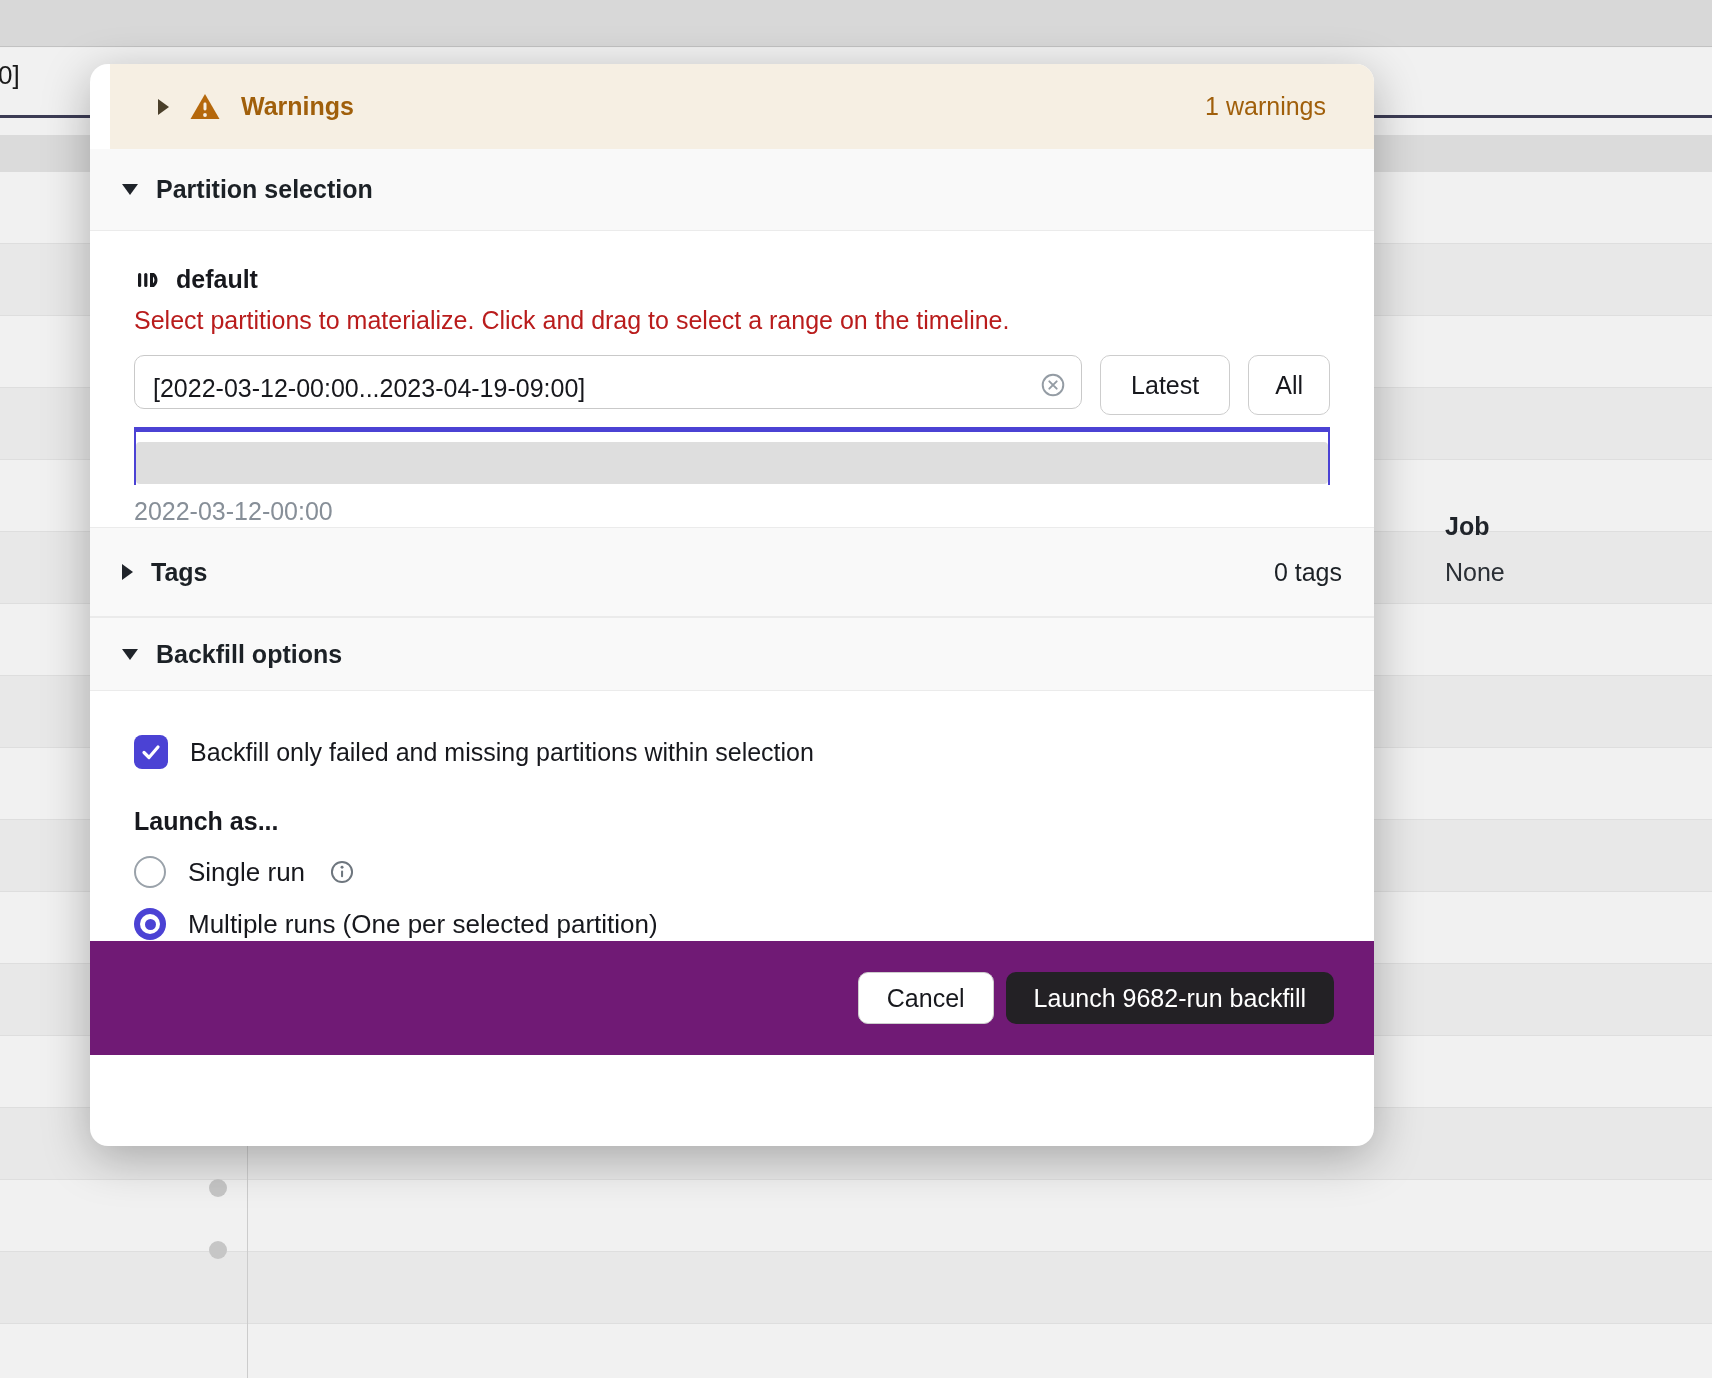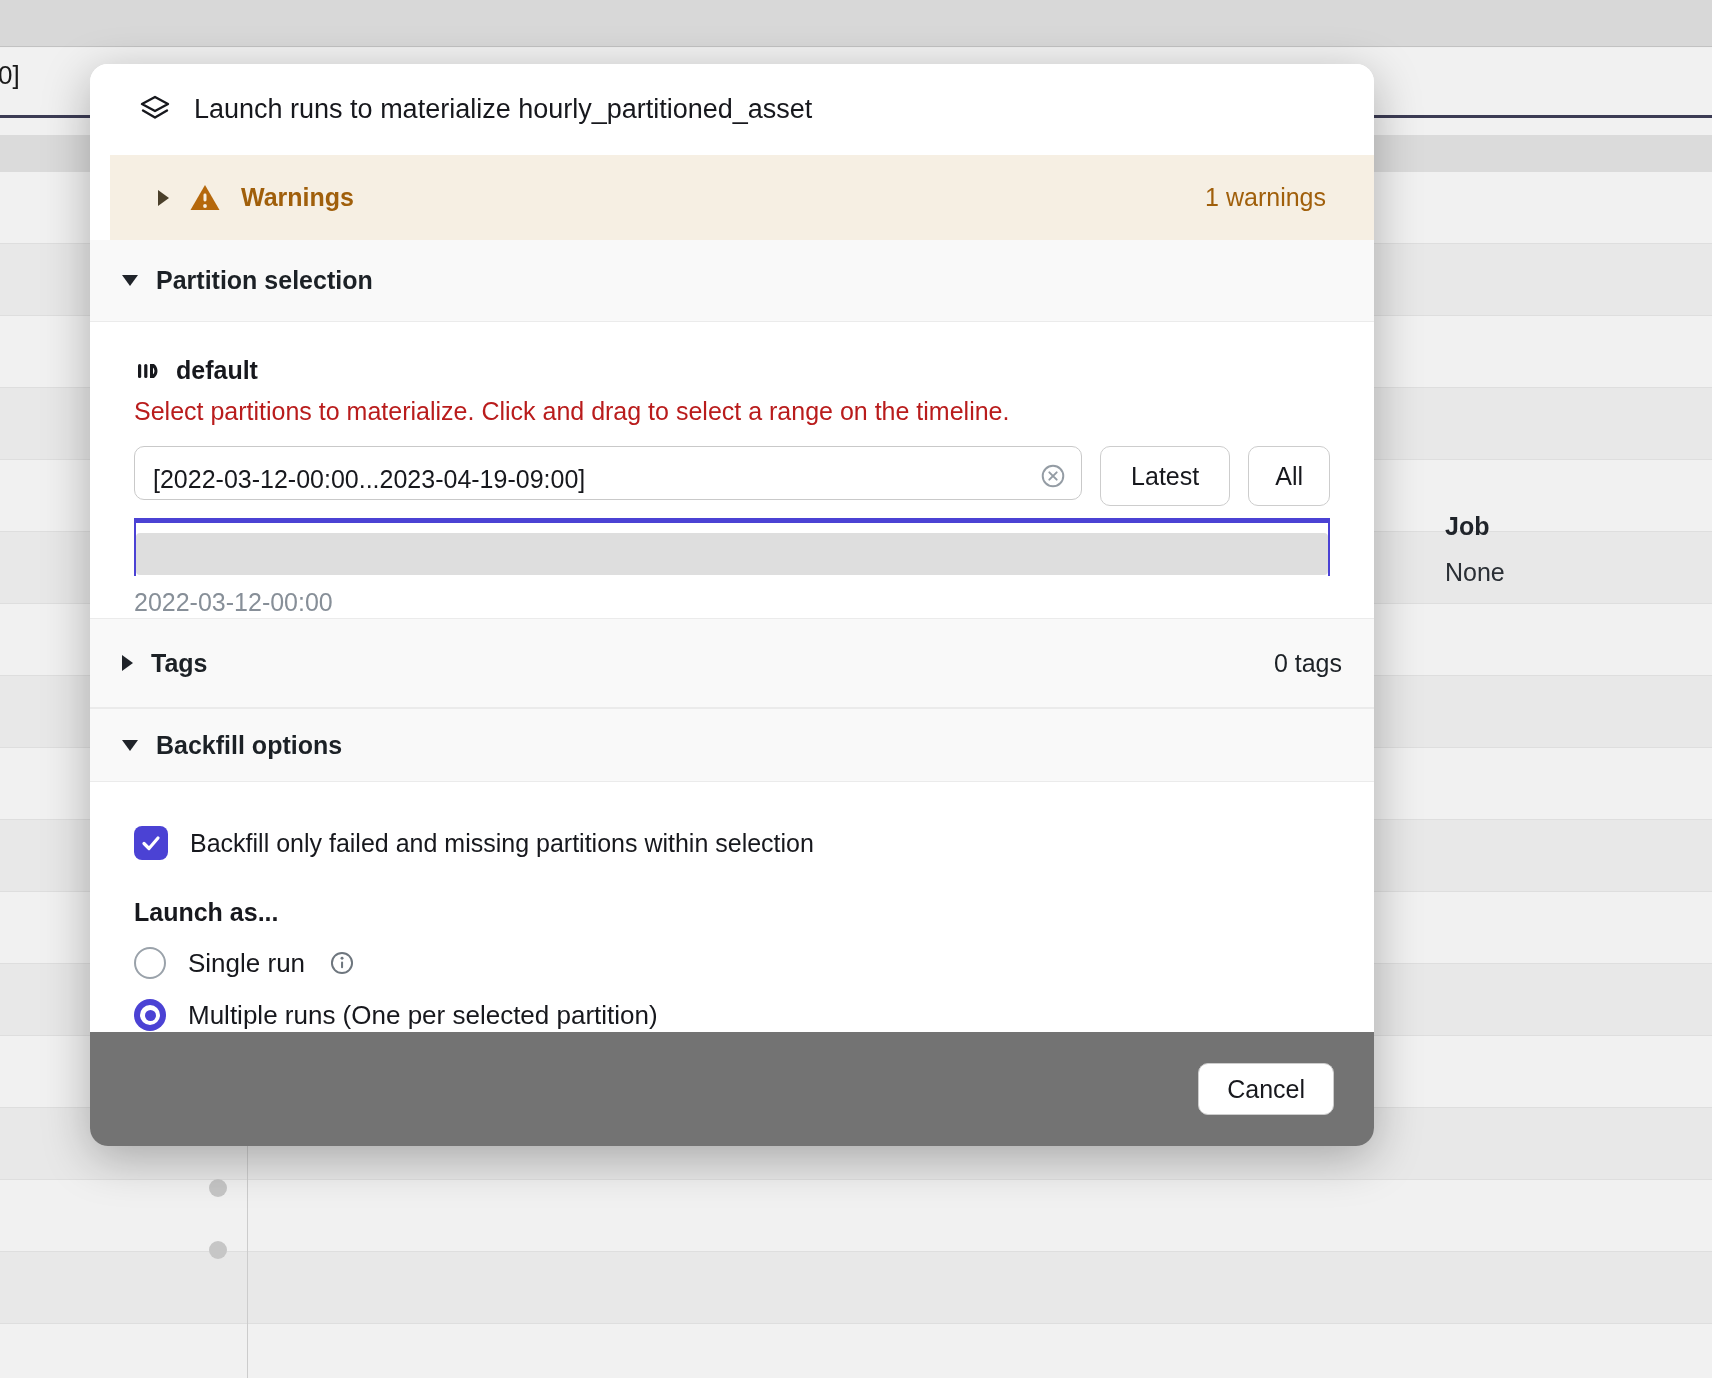--- a/index.html
+++ b/index.html
@@ -74,21 +74,21 @@
   .radio-row { margin-top:20px; display:flex; align-items:center; gap:22px; cursor:pointer; }
   .radio { width:32px; height:32px; border-radius:50%; flex:0 0 auto; }
   .radio.off { background:#fff; border:2px solid #9AA2AA; }
   .radio.on { background:#4B42D4; display:flex; align-items:center; justify-content:center; }
   .radio-ring { width:20px; height:20px; border-radius:50%; background:#fff; display:flex; align-items:center; justify-content:center; }
   .radio-dot { width:11px; height:11px; border-radius:50%; background:#4B42D4; }
   .radio-label { font-size:26px; color:#17181D; }
   .info-wrap { display:flex; margin-left:2px; cursor:pointer; background:none; border:none; }
 
   
-  .modal-footer { height:114px; min-height:114px; display:flex; align-items:center; justify-content:flex-end; gap:12px; padding:0 40px; background:#737373; }
+  .modal-footer { height:114px; min-height:114px; display:flex; align-items:center; justify-content:flex-end; gap:12px; padding:0 40px; background:#701a75; }
   .btn-cancel { height:52px; padding:0 28px; border:1.5px solid #CDCDCD; border-radius:10px; background:#fff; font-size:25px; font-family:"Liberation Sans", sans-serif; color:#17181D; cursor:pointer; }
   .btn-launch { height:52px; padding:0 28px; border:none; border-radius:10px; background:#232125; font-size:25px; font-family:"Liberation Sans", sans-serif; color:#FFFFFF; cursor:pointer; }
 </style>
 </head>
 <body>
 
 <div class="screen">
 
   <div class="bg-band-top"></div>
   <div class="bg-band-2"></div>
@@ -100,29 +100,20 @@
   <div class="bg-job">
     <div class="job-label">Job</div>
     <div class="job-value">None</div>
   </div>
   <div class="bg-col-border"></div>
   <div class="bg-dot d1"></div>
   <div class="bg-dot d2"></div>
 
   <div class="modal">
 
-    <div class="modal-header">
-      <span style="display:flex;">
-        <svg width="34" height="34" viewBox="0 0 34 34" fill="none">
-          <path d="M17 4 L30 11 L17 18 L4 11 Z" stroke="#17181D" stroke-width="2.4" stroke-linejoin="round"></path>
-          <path d="M5 17.5 L17 24.5 L29 17.5" stroke="#17181D" stroke-width="2.4" stroke-linecap="round" stroke-linejoin="round"></path>
-        </svg>
-      </span>
-      <div class="modal-title">Launch runs to materialize hourly_partitioned_asset</div>
-    </div>
 
     <div class="warnings-row">
       <div class="warnings-left">
         <span class="chev-right" style="border-left-color:#4A3F2A;"></span>
         <span style="display:flex;">
           <svg width="32" height="30" viewBox="0 0 32 30">
             <path d="M16 2 L30.5 27 H1.5 Z" fill="#B5680C"></path>
             <rect x="14.5" y="10.5" width="3" height="8" rx="1.4" fill="#F6EFE3"></rect>
             <circle cx="16" cy="23" r="1.9" fill="#F6EFE3"></circle>
           </svg>
@@ -225,16 +216,17 @@
           <span class="radio-ring">
             <span class="radio-dot"></span>
           </span>
         </span>
         <span class="radio-label">Multiple runs (One per selected partition)</span>
       </div>
     </div>
 
     <div class="modal-footer">
       <button class="btn-cancel">Cancel</button>
+      <button class="btn-launch">Launch 9682-run backfill</button>
     </div>
 
   </div>
 </div>
 
 </body></html>

